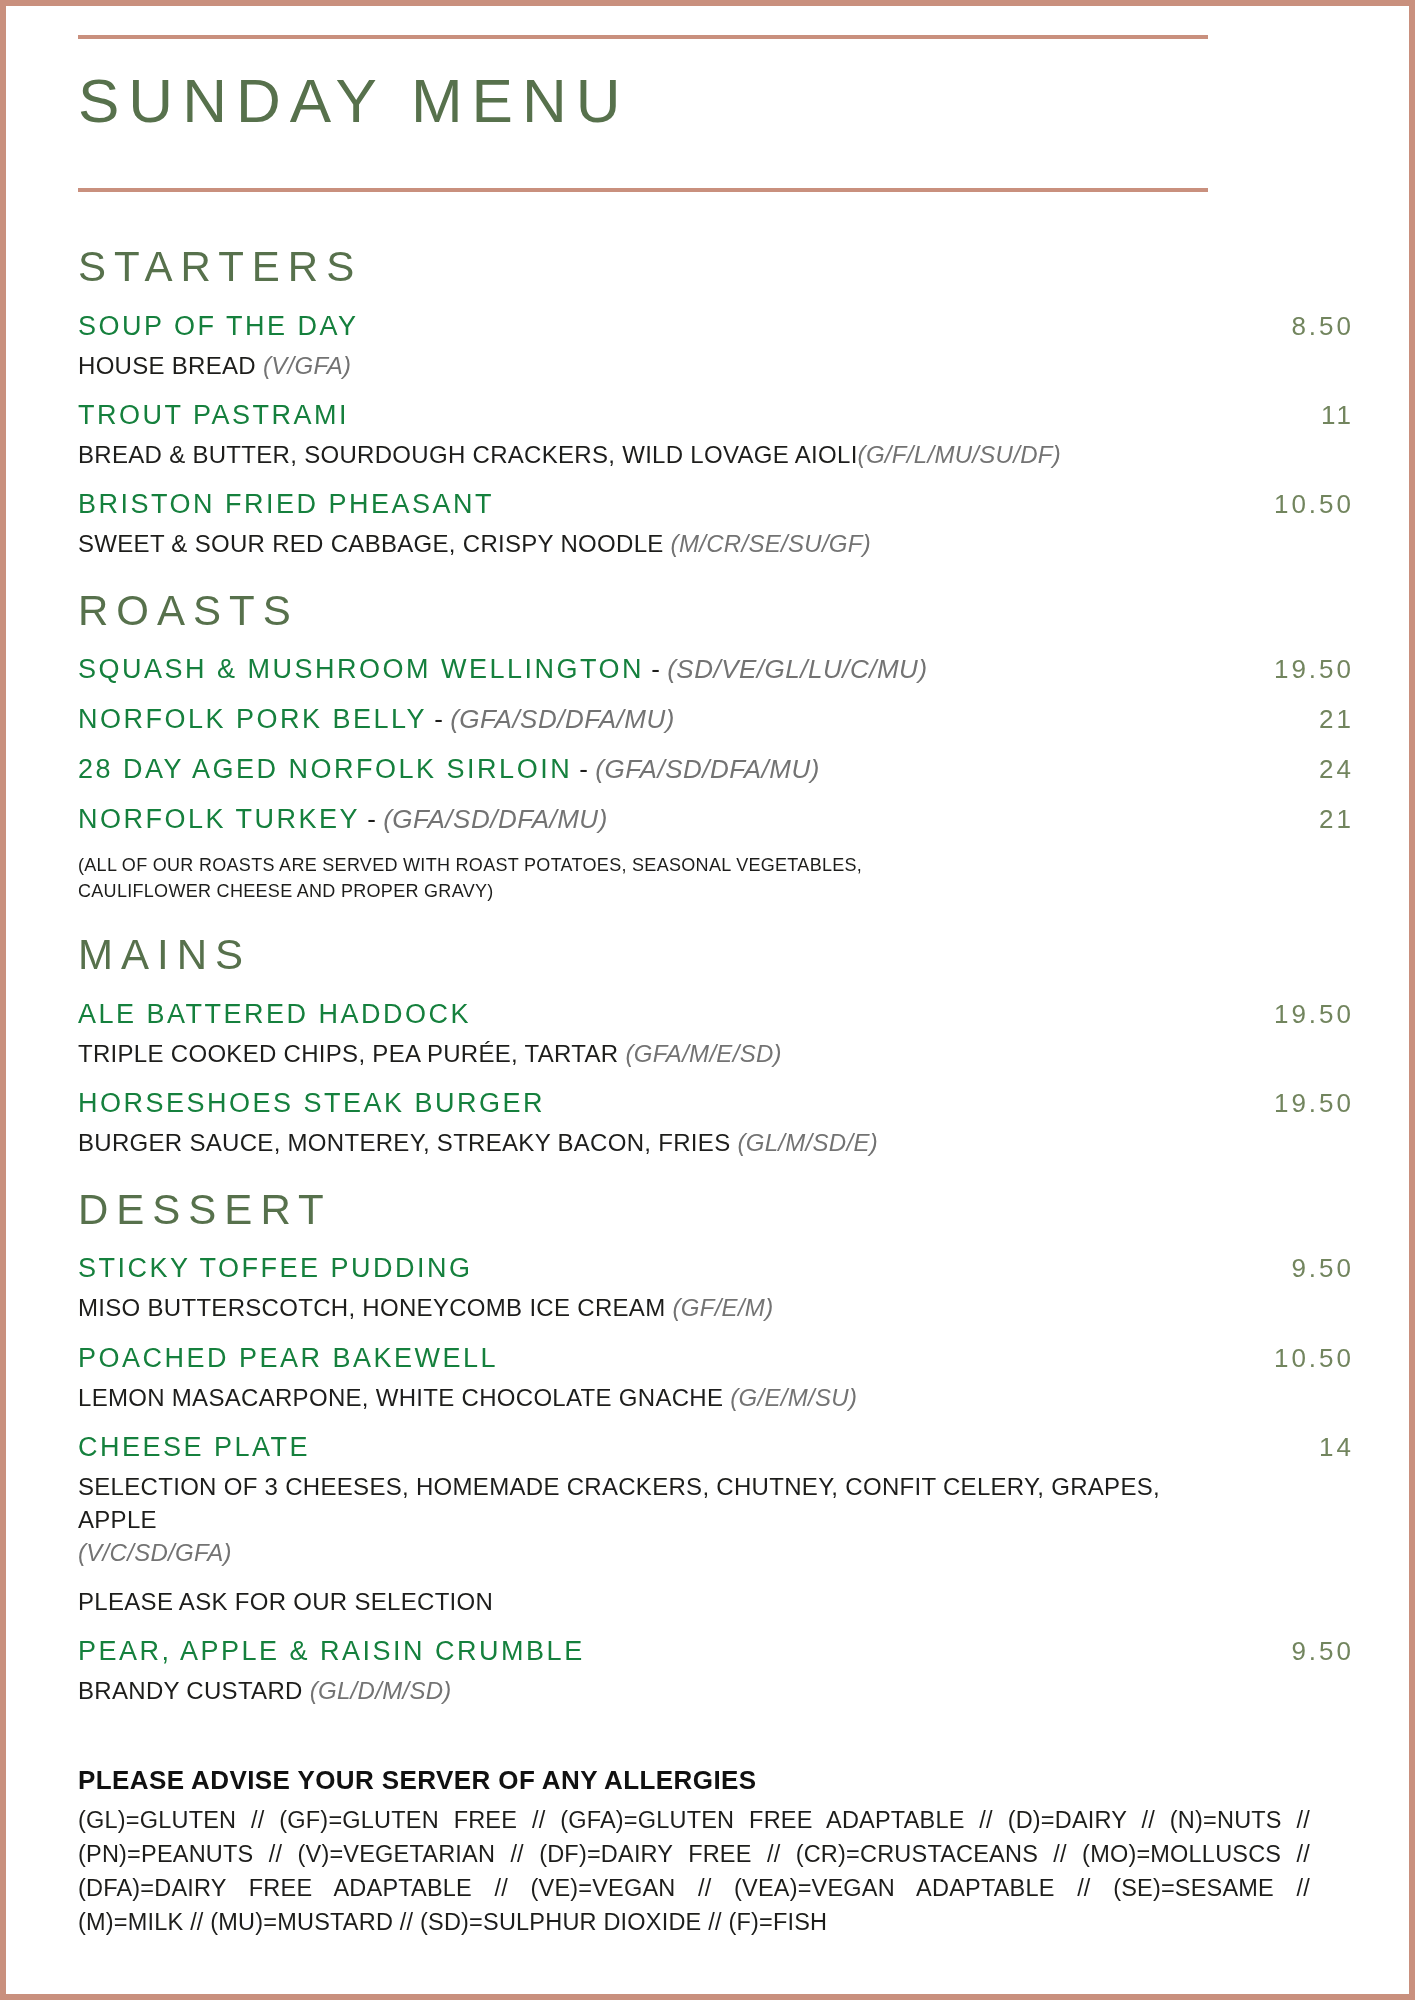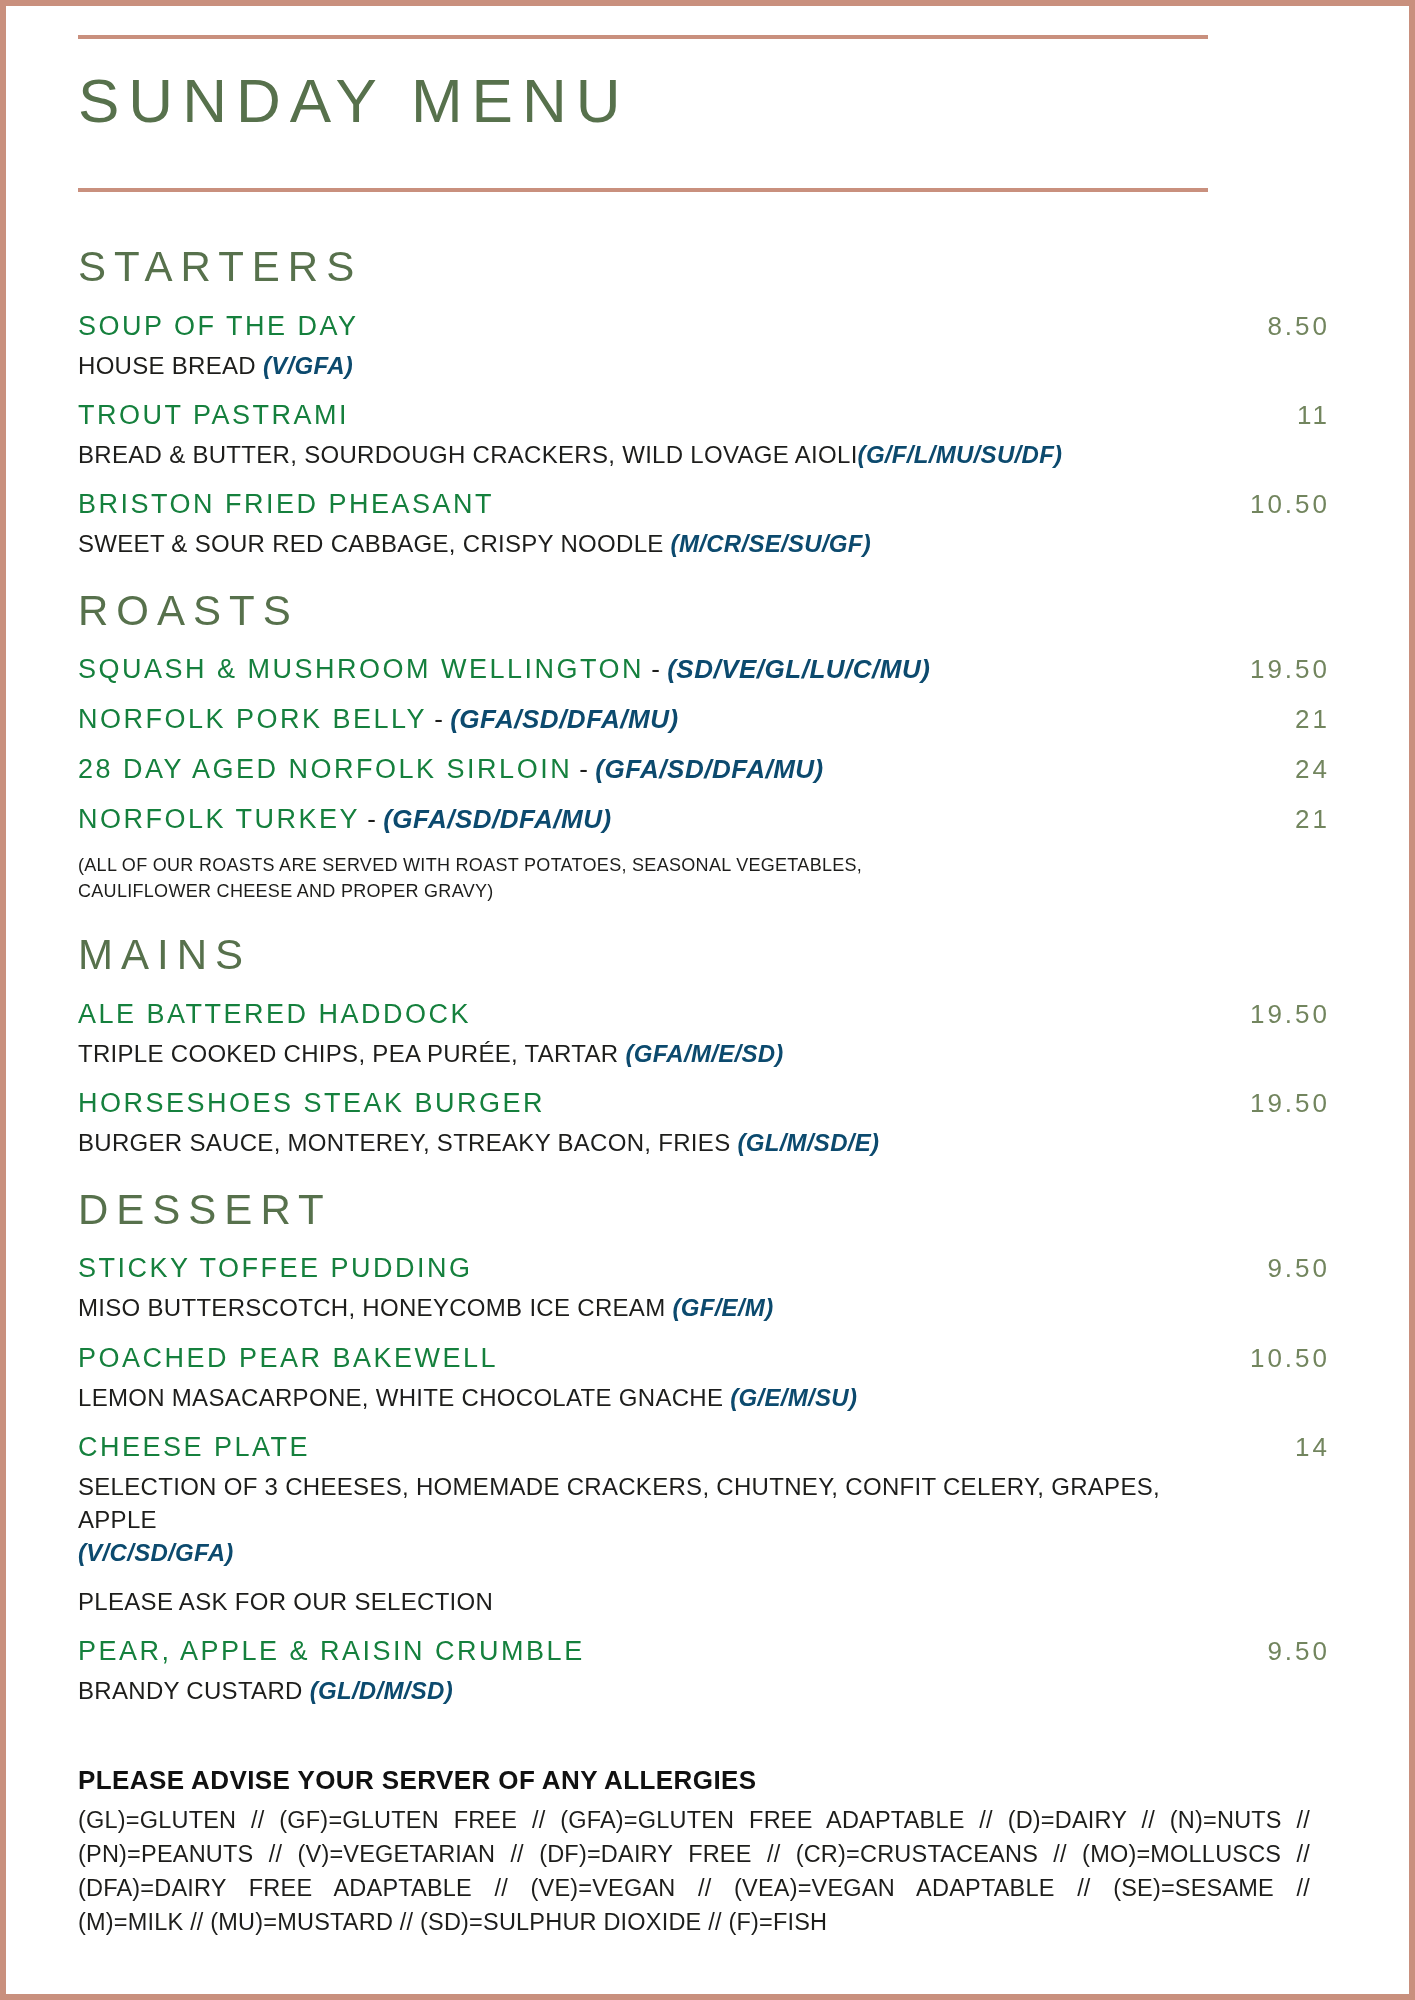--- a/index.html
+++ b/index.html
@@ -9,21 +9,21 @@
   .page {
     position: relative;
     width: 1415px;
     height: 2000px;
     background: #ffffff;
     border: 6px solid #c9907e;
     overflow: hidden;
   }
   .content {
     padding-left: 72px;
-    padding-right: 79px;
+    padding-right: 55px;
   }
 
   .menu-rule {
     width: 1130px;
     height: 4px;
     background: #c9907e;
   }
   .rule-top { margin-top: 29px; }
   .rule-bottom { margin-top: 52px; }
 
@@ -69,23 +69,23 @@
   }
   .item-desc {
     margin-top: 5px;
     font-size: 24px;
     letter-spacing: 0.3px;
     color: #1d1d1b;
     line-height: 1.38;
     max-width: 1160px;
   }
   .allergen {
-    font-weight: 700;
+    font-weight: 400;
     font-style: italic;
-    color: #0c4a6e;
+    color: #737373;
   }
   .block-allergen .allergen { display: block; }
   .sep { color: #1d1d1b; font-size: 26px; }
 
   .roast-row { margin-top: 15px; }
   .roast-row .allergen { font-size: 26px; letter-spacing: 0.5px; }
   .roast-name-wrap { line-height: 1.3; }
 
   .section-note {
     margin-top: 16px;

